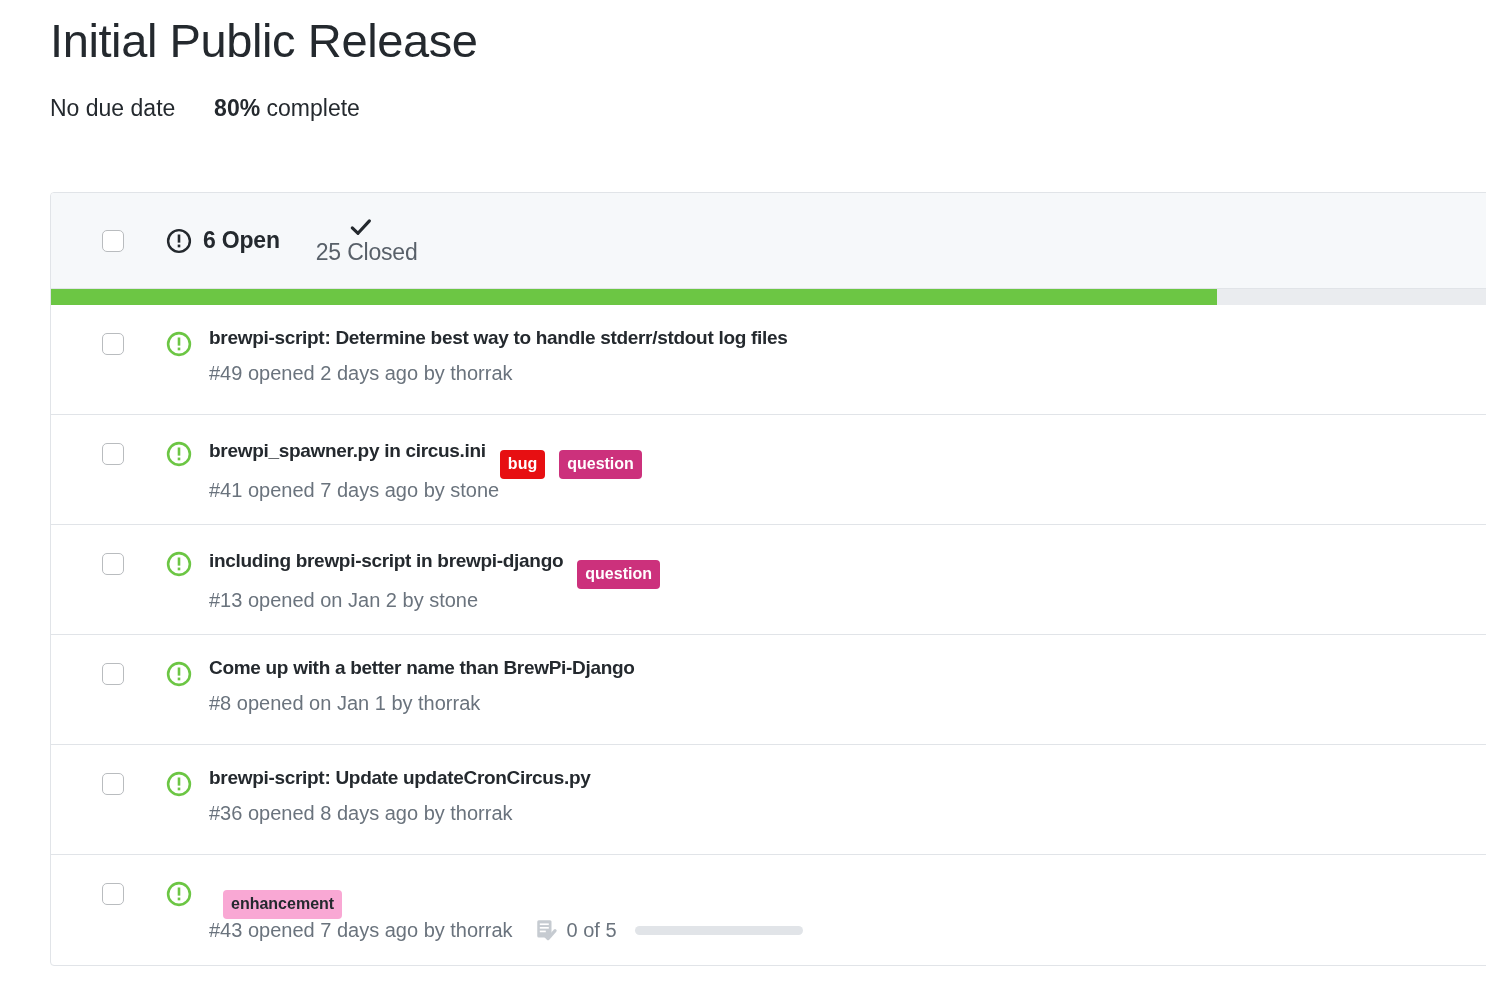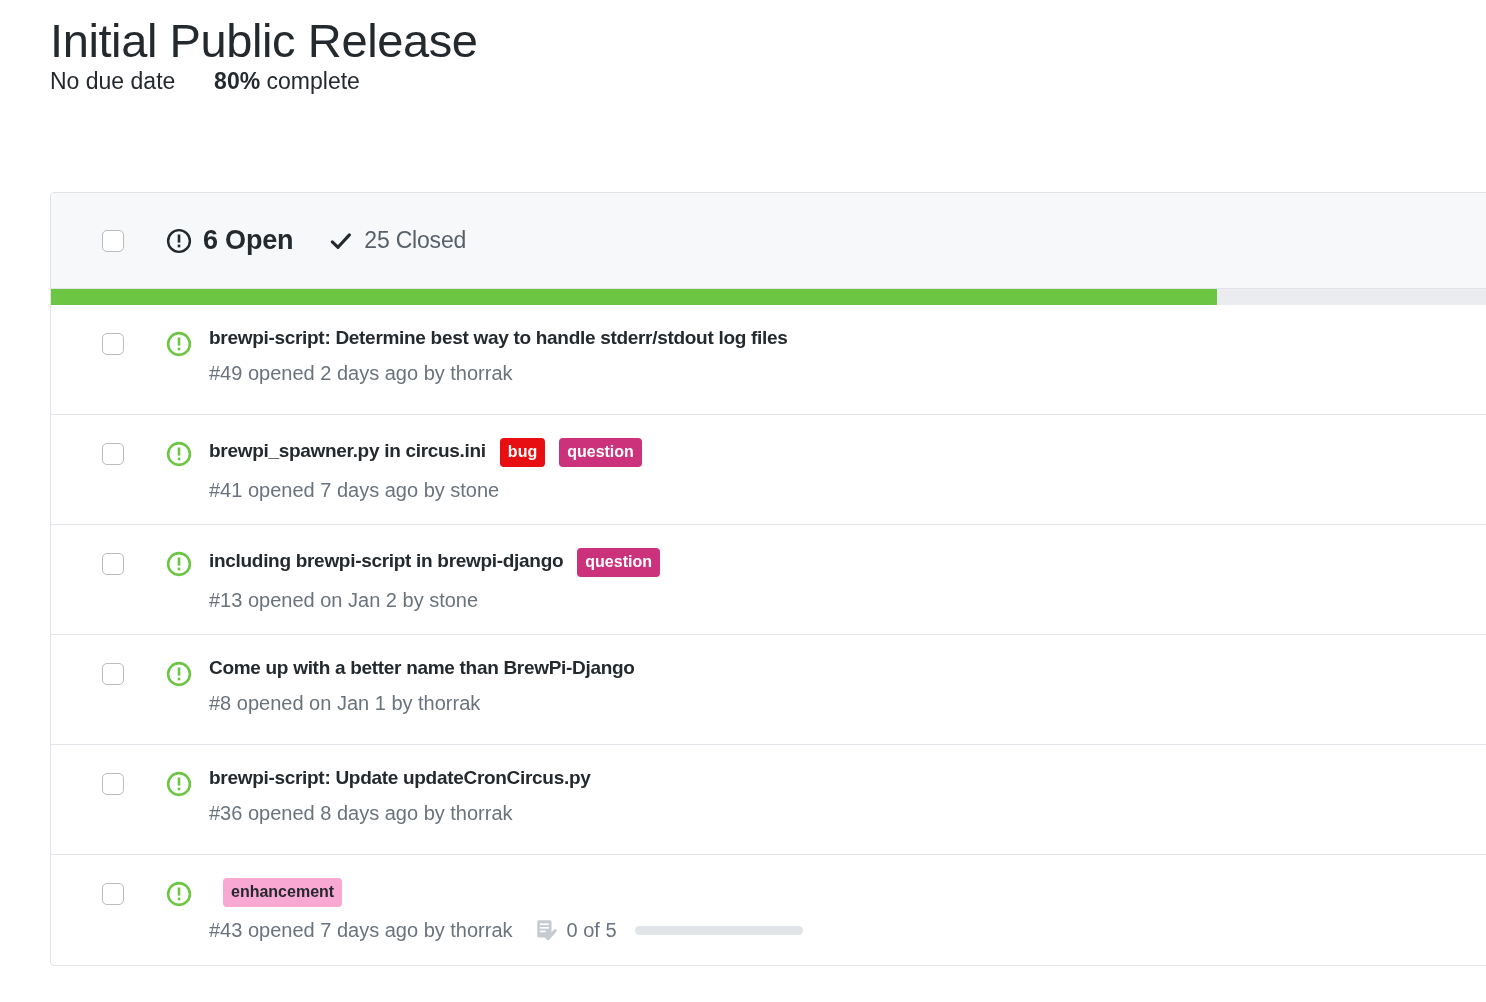--- a/index.html
+++ b/index.html
@@ -30,20 +30,21 @@
   .milestone-title {
     font-size: 47px;
     font-weight: 400;
     line-height: 1.15;
     letter-spacing: -0.4px;
     color: #24292e;
     margin: 0;
     padding: 0;
   }
   .milestone-meta {
+    margin-top: 27px;
     font-size: 23px;
     color: #24292e;
     line-height: 1.2;
   }
   .meta-due {
     color: #24292e;
   }
   .meta-gap {
     display: inline-block;
     width: 26px;
@@ -90,29 +91,30 @@
     display: flex;
     align-items: center;
     margin-left: 42px;
   }
   .state-group .oicon {
     margin-right: 11px;
     display: flex;
     align-items: center;
   }
   .state-open-text {
-    font-size: 27px;
+    font-size: 23px;
     font-weight: bold;
     color: #24292e;
     letter-spacing: -0.2px;
   }
   .state-closed-group {
     display: flex;
     align-items: center;
     margin-left: 36px;
+    flex-direction: column;
   }
   .state-closed-group .cicon {
     margin-right: 11px;
     display: flex;
     align-items: center;
   }
   .state-closed-text {
     font-size: 23px;
     color: #586069;
     letter-spacing: -0.2px;
@@ -172,21 +174,21 @@
   .label {
     display: inline-block;
     font-size: 16px;
     font-weight: bold;
     line-height: 1;
     padding: 6px 8px 7px;
     border-radius: 4px;
     margin-left: 14px;
     white-space: nowrap;
     position: relative;
-    top: 1px;
+    top: 13px;
   }
 
   .issue-sub {
     margin-top: 12px;
     font-size: 20px;
     color: #6a737d;
     display: flex;
     align-items: center;
     line-height: 1.2;
   }

